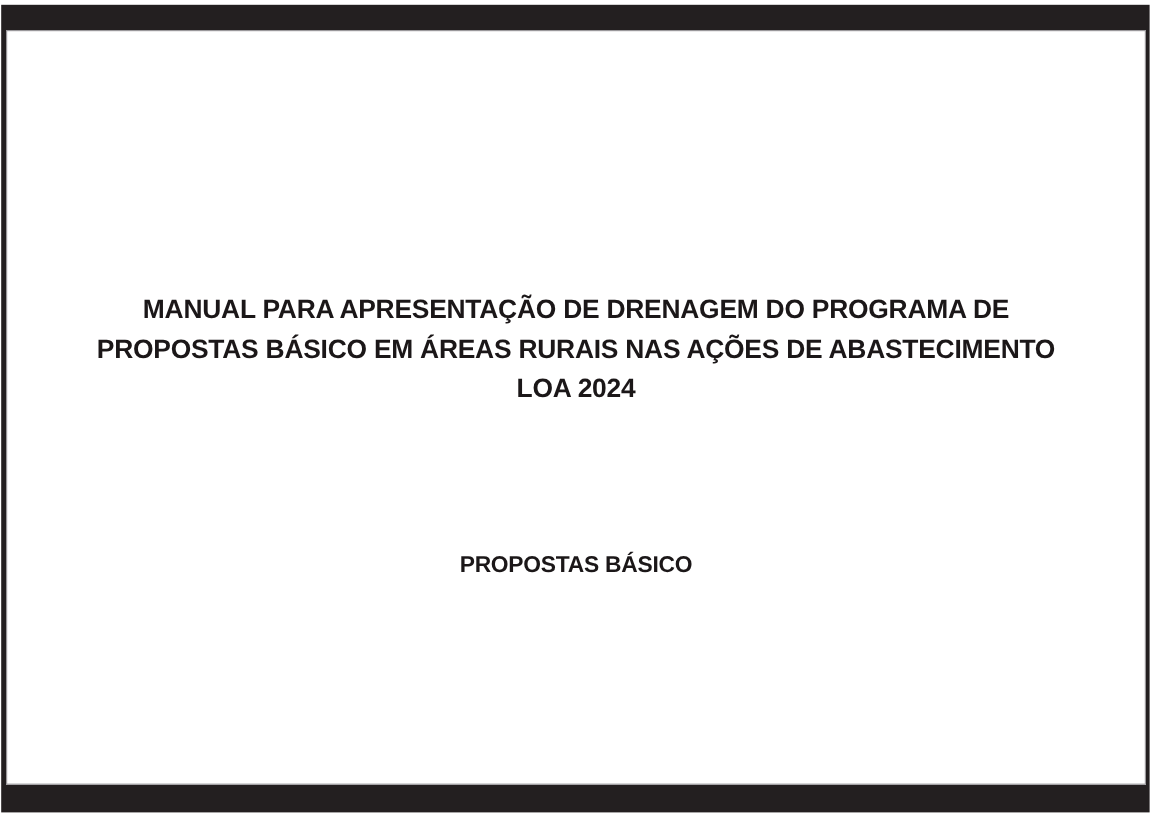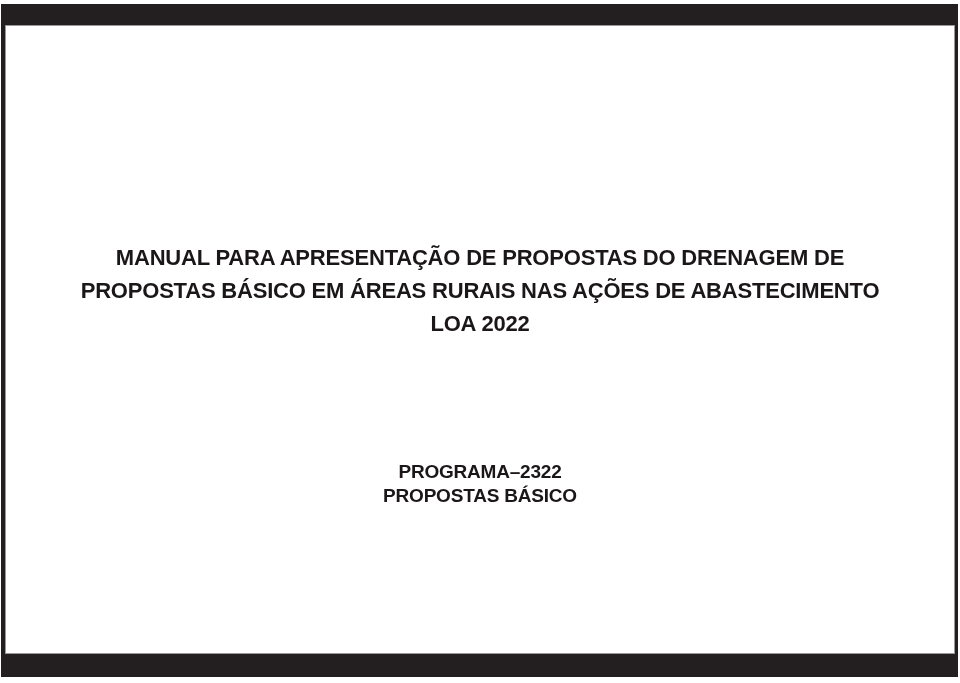--- a/index.html
+++ b/index.html
@@ -60,24 +60,23 @@
     white-space: nowrap;
   }
 </style>
 </head>
 <body>
 
 <div class="viewer-frame">
   <div class="doc-page">
 
     <div class="doc-title">
-      <div class="line">MANUAL PARA APRESENTAÇÃO DE PROPOSTAS DO DRENAGEM DE</div>
+      <div class="line">MANUAL PARA APRESENTAÇÃO DE DRENAGEM DO PROGRAMA DE</div>
       <div class="line">PROPOSTAS BÁSICO EM ÁREAS RURAIS NAS AÇÕES DE ABASTECIMENTO</div>
-      <div class="line">LOA 2022</div>
+      <div class="line">LOA 2024</div>
     </div>
 
     <div class="doc-subtitle">
-      <div class="line">PROGRAMA–2322</div>
       <div class="line">PROPOSTAS BÁSICO</div>
     </div>
 
   </div>
 </div>
 
 </body></html>

